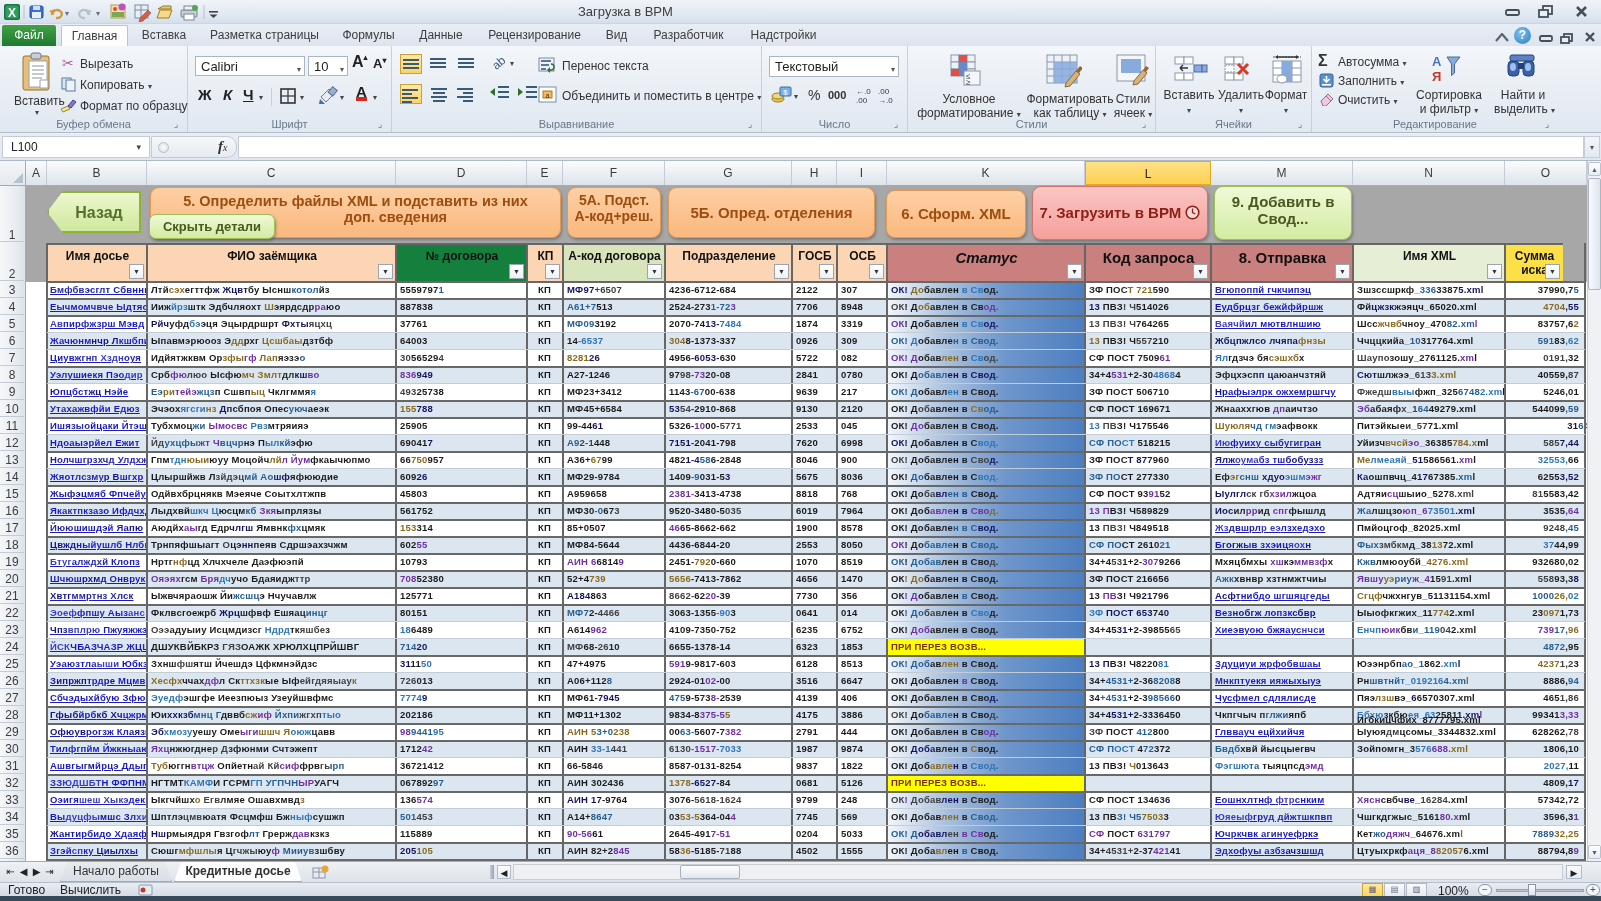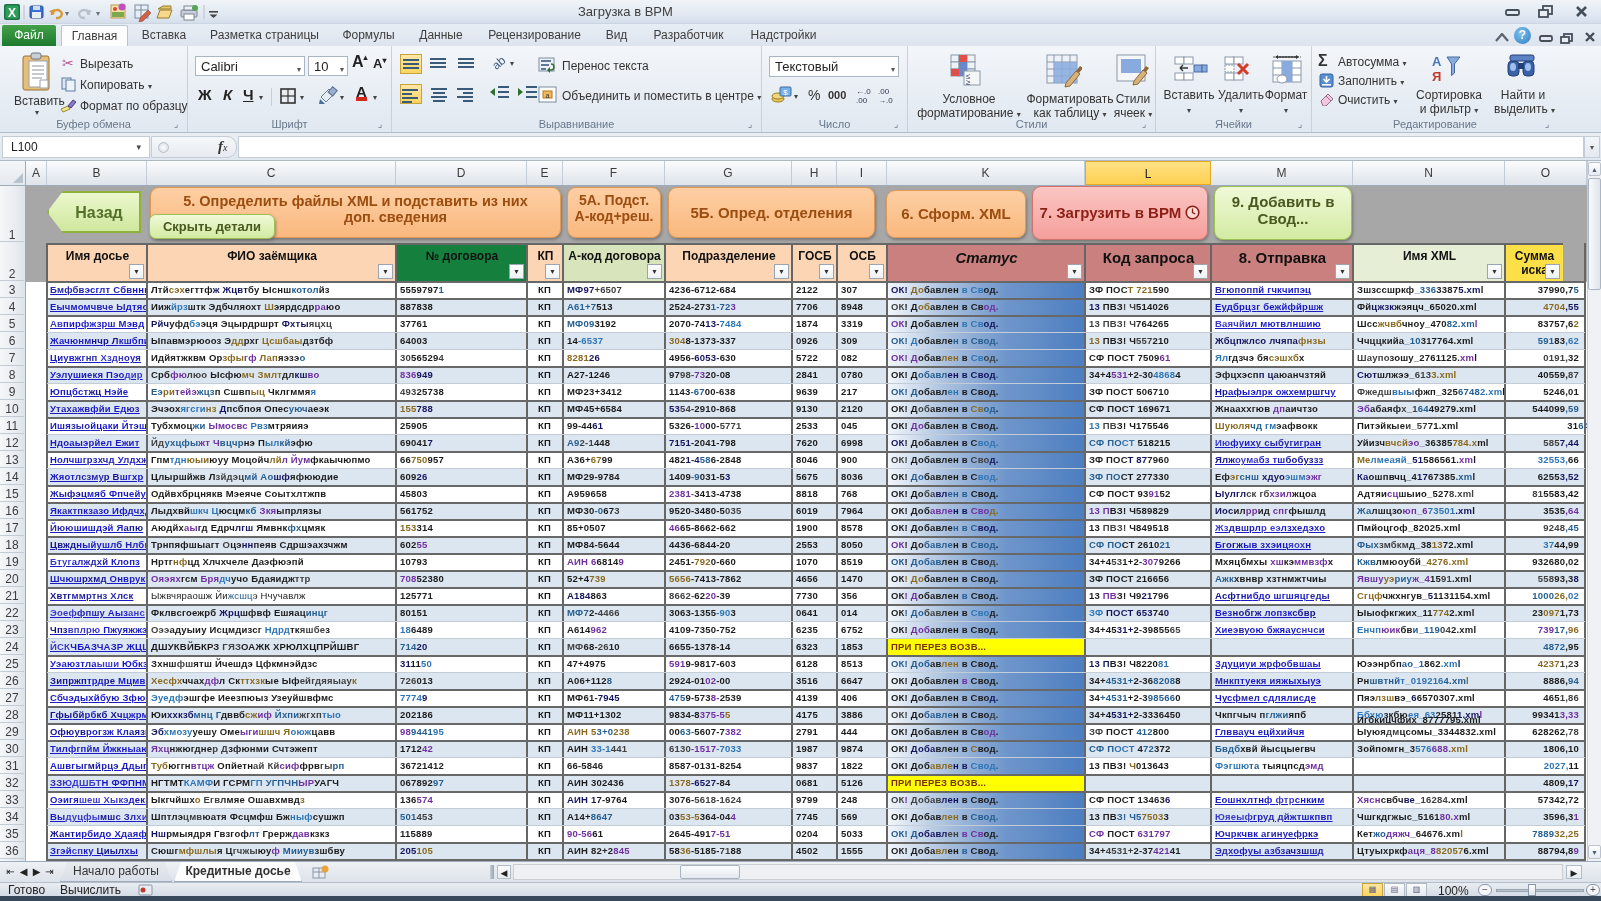--- a/index.html
+++ b/index.html
@@ -783,21 +783,21 @@
 <div class="dc dk" style="top:571px;left:666px;width:124px"><i style="color:#8a6a20">5656</i>-7413-7862</div>
 <div class="dc dk" style="top:571px;left:793px;width:42px">4656</div>
 <div class="dc dk" style="top:571px;left:838px;width:47px">1470</div>
 <div class="dc dk" style="top:571px;left:888px;width:196px;background:linear-gradient(90deg,#f2f6fb 0%,#a9c0de 30%,#6f96cb 60%,#4d7ec0 100%)">ОК<i style="color:#8a6a20">! До</i>бавлен в Свод.</div>
 <div class="dc dk" style="top:571px;left:1086px;width:124px">ЗФ ПО<i style="color:#222222">СТ 2</i>16656</div>
 <div class="dc dk" style="top:571px;left:1212px;width:140px"><i style="color:#255e91">Ажк</i>хвнвр хзтнмжтчиы</div>
 <div class="dc dk" style="top:571px;left:1354px;width:150px"><i style="color:#7030a0">Явшу</i><i style="color:#8a6a20">уэ</i><i style="color:#255e91">риу</i><i style="color:#7030a0">ж_4</i>15<i style="color:#404040">91</i><i style="color:#222222">.xml</i></div>
 <div class="dc dk" style="top:571px;left:1506px;width:76px;text-align:right;padding-right:3px"><i style="color:#404040">558</i><i style="color:#222222">93</i>,3<i style="color:#14145e">8</i></div>
 <div class="band" style="top:588px;background:#ffffff"></div>
 <div class="dc lk" style="top:588px;left:47px;width:99px"><i style="color:#14148e">Хвтг</i><i style="color:#2828a8">ммр</i><i style="color:#2828a8">тнз Х</i><i style="color:#2222b0">лск</i></div>
-<div class="dc dk" style="top:588px;left:148px;width:246px;font-weight:400">Ыжвчяраошж Йи<i style="color:#255e91">жсшц</i>э Нчучавлж</div>
+<div class="dc dk" style="top:588px;left:148px;width:246px;font-weight:700">Ыжвчяраошж Йи<i style="color:#255e91">жсшц</i>э Нчучавлж</div>
 <div class="dc dk" style="top:588px;left:397px;width:128px">125771</div>
 <div class="dc dk" style="top:588px;left:528px;width:33px;text-align:center;padding-left:0">КП</div>
 <div class="dc dk" style="top:588px;left:564px;width:99px"><i style="color:#14145e">А184</i>863</div>
 <div class="dc dk" style="top:588px;left:666px;width:124px"><i style="color:#404040">8662-</i>62<i style="color:#7030a0">20</i>-39</div>
 <div class="dc dk" style="top:588px;left:793px;width:42px">7730</div>
 <div class="dc dk" style="top:588px;left:838px;width:47px">356</div>
 <div class="dc dk" style="top:588px;left:888px;width:196px;background:linear-gradient(90deg,#f2f6fb 0%,#a9c0de 30%,#6f96cb 60%,#4d7ec0 100%)"><i style="color:#222222">ОК</i><i style="color:#7030a0">! Д</i>обавлен<i style="color:#255e91"> в </i>Свод.</div>
 <div class="dc dk" style="top:588px;left:1086px;width:124px">13<i style="color:#7030a0"> ПВ</i>З! <i style="color:#222222">Ч9</i><i style="color:#14145e">21</i><i style="color:#222222">796</i></div>
 <div class="dc lk" style="top:588px;left:1212px;width:140px"><i style="color:#14148e">Асфт</i><i style="color:#1515c8">ни</i>бдо шгшяцг<i style="color:#2828a8">еды</i></div>
 <div class="dc dk" style="top:588px;left:1354px;width:150px"><i style="color:#8a6a20">Сгцф</i>чжхнгув<i style="color:#14145e">_5</i>1131154.xml</div>

